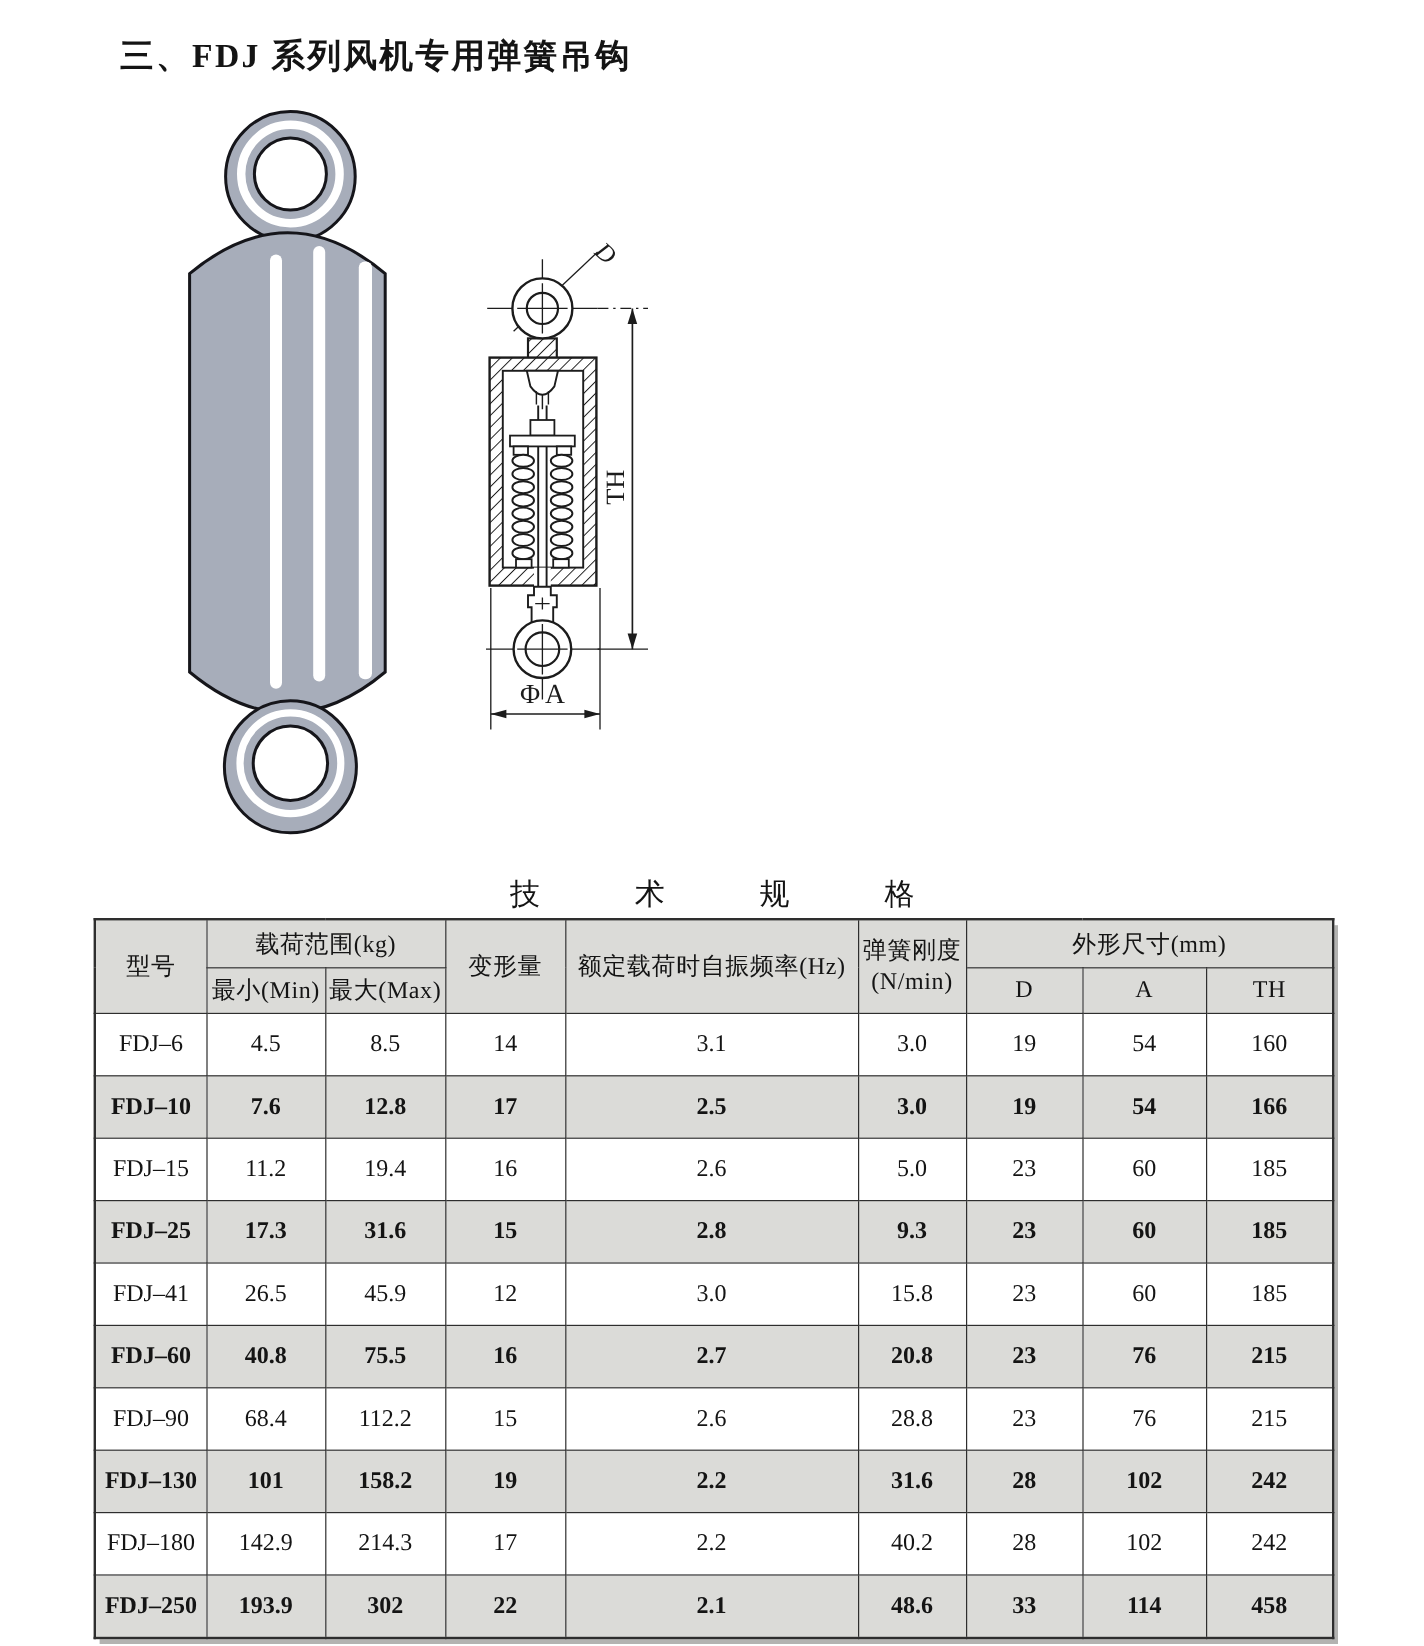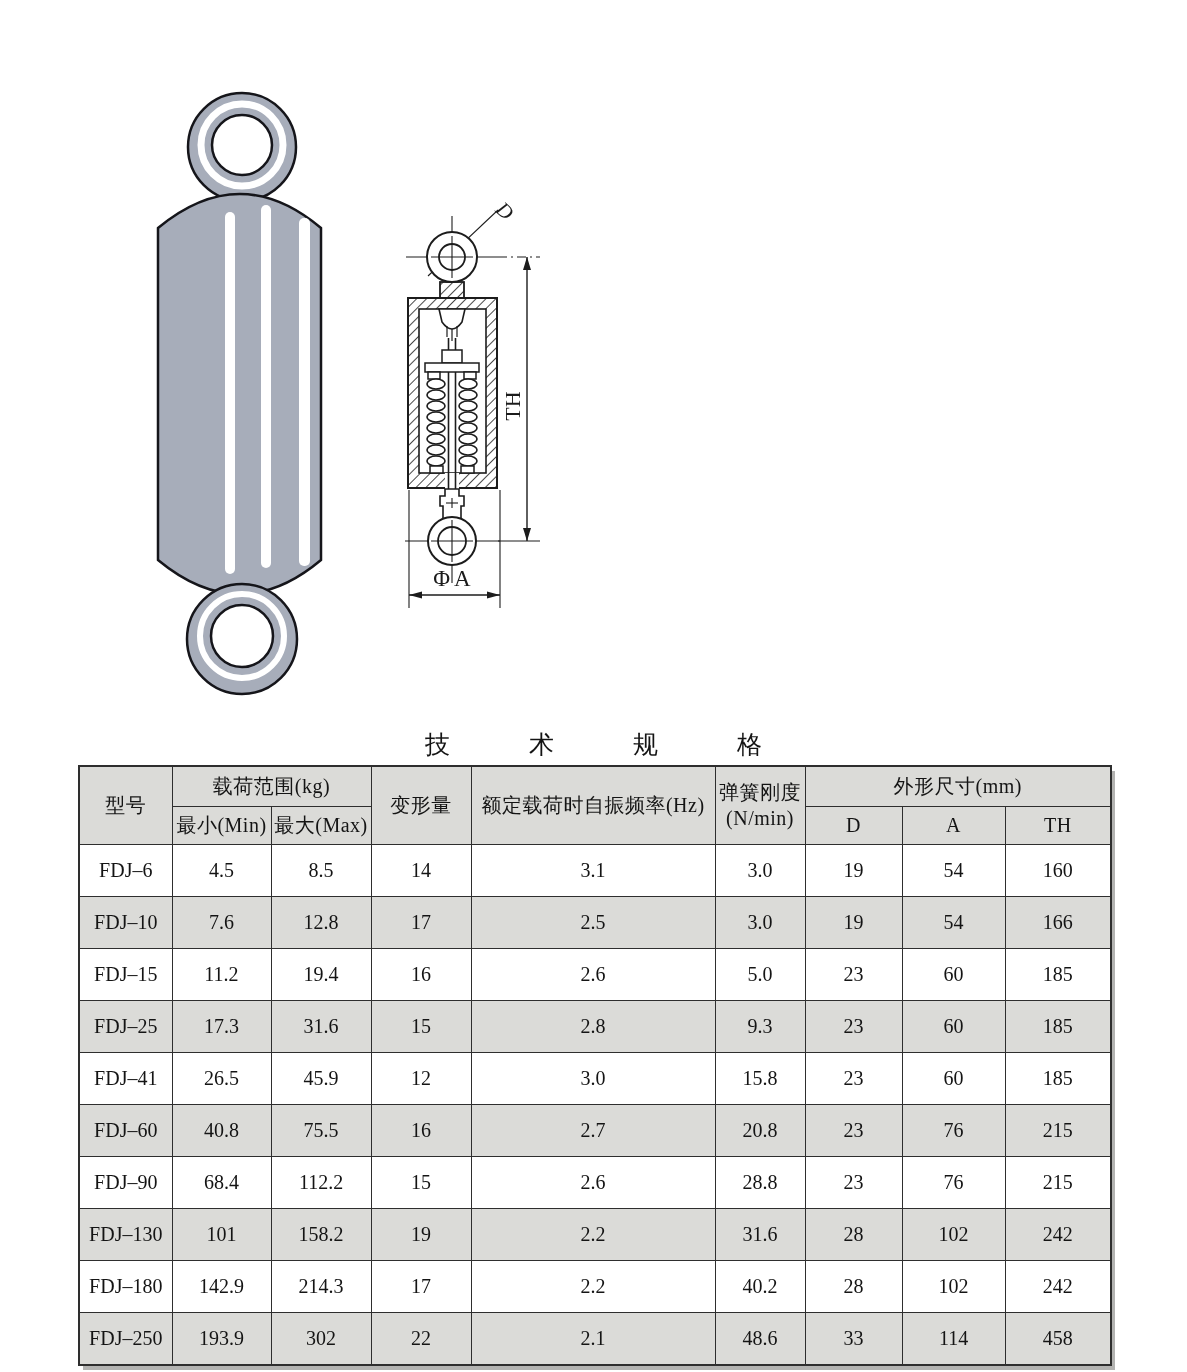--- a/index.html
+++ b/index.html
@@ -29,28 +29,29 @@
   }
   table.spec th, table.spec td {
     border:1.6px solid #2e2e2e; text-align:center; vertical-align:middle;
     padding:0 2px; font-weight:normal; overflow:hidden;
   }
   table.spec { border:2.5px solid #2e2e2e;padding-left:44px; }
   thead th { background:#dbdbd8; font-size:20px; letter-spacing:0.5px; }
   thead tr.h1 { height:40px; }
   thead tr.h2 { height:38px; }
   tbody td { height:51px; font-size:20px; background:#ffffff; }
-  tbody tr.shaded td { background:#dbdbd8; }
+  tbody tr.shaded td { background:#dbdbd8;font-weight:bold; }
   .stiff span { display:block; line-height:1.3; }
 </style>
 </head>
 <body>
 
 <div class="page">
 
+  <div class="title">三、FDJ 系列风机专用弹簧吊钩</div>
 
   <svg class="photo" width="230" height="615" viewBox="0 0 230 615">
 
     <g>
       <circle cx="92" cy="62" r="54" fill="#a7adba" stroke="#15151a" stroke-width="2.5"></circle>
       <circle cx="92" cy="60" r="41" fill="none" stroke="#ffffff" stroke-width="7"></circle>
       <circle cx="92" cy="60" r="30" fill="#ffffff" stroke="#15151a" stroke-width="2.5"></circle>
     </g>
 
     <g>

